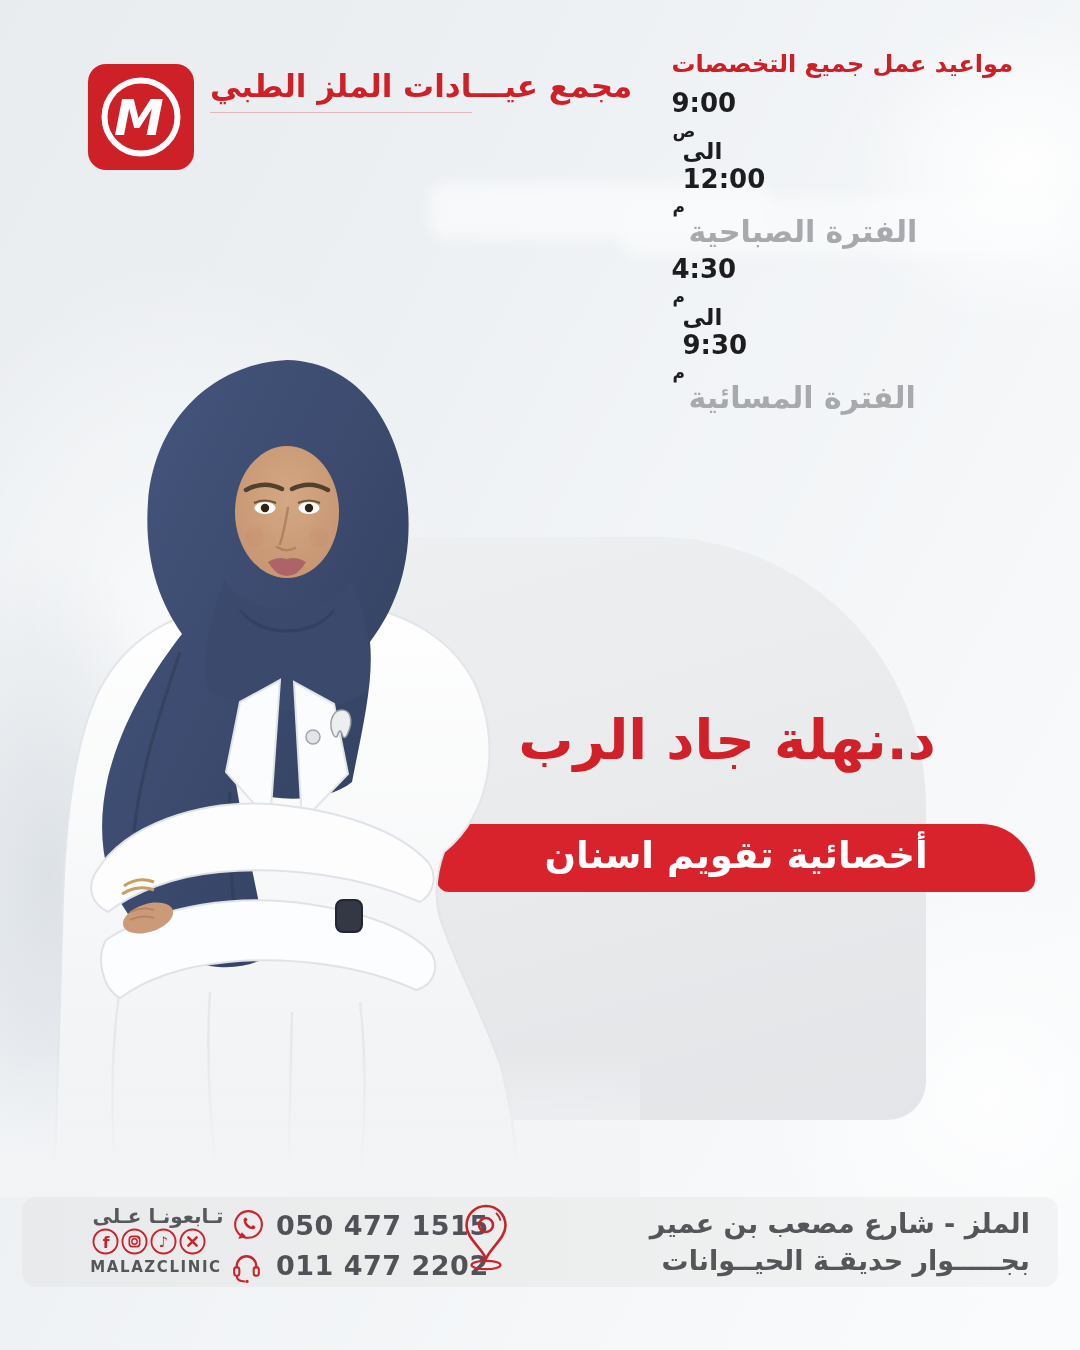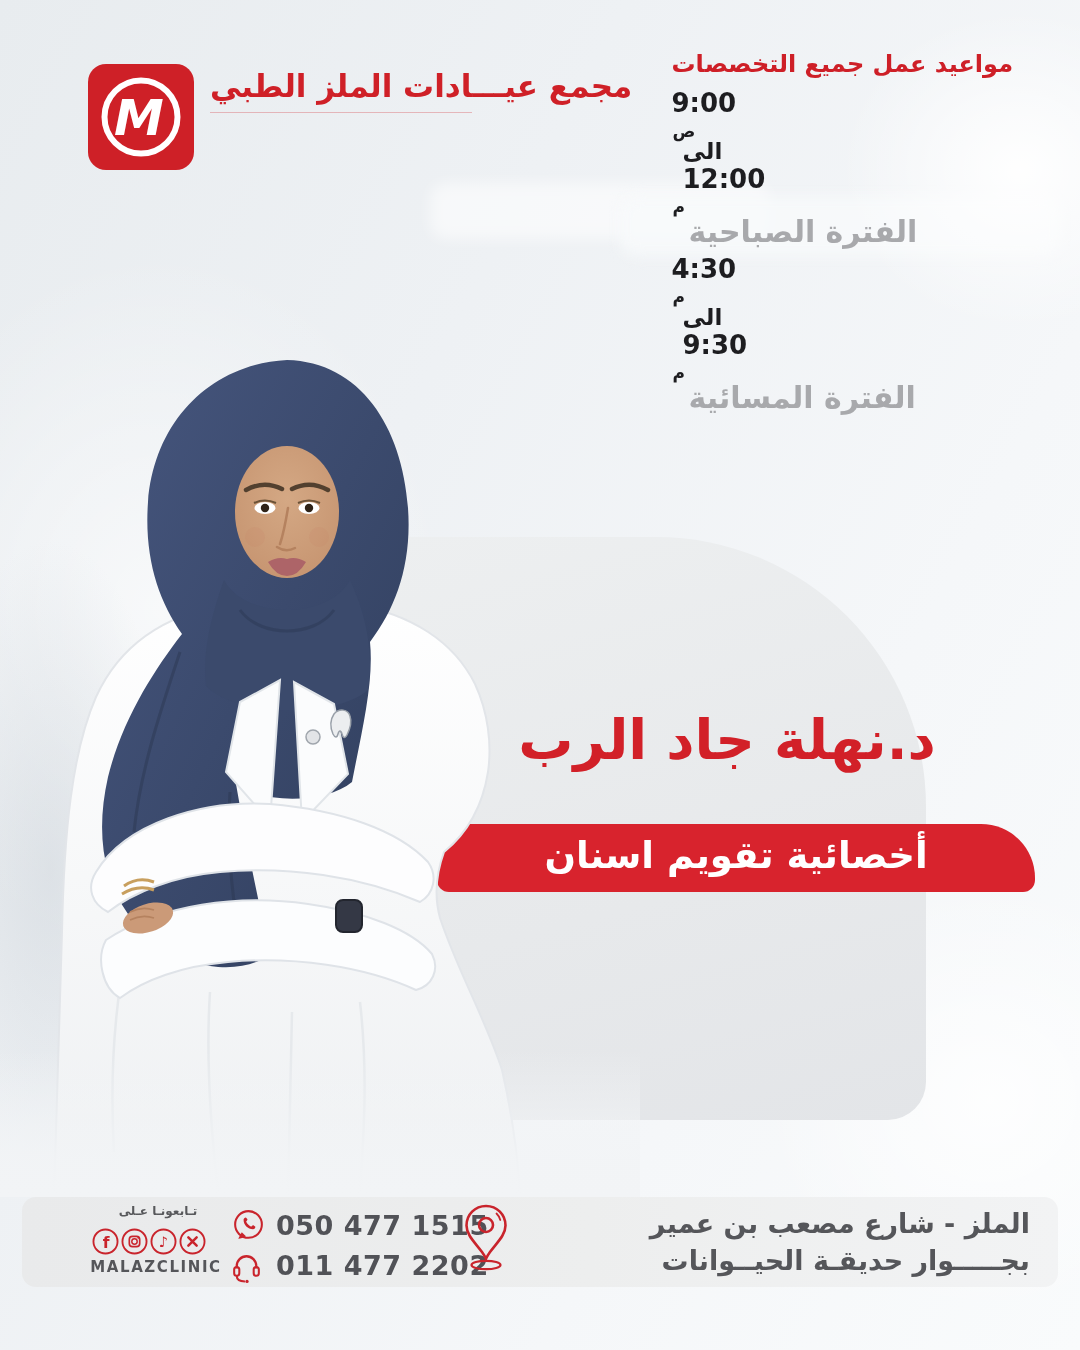--- a/index.html
+++ b/index.html
@@ -45,21 +45,21 @@
   .banner{position:absolute;left:437px;top:812px;width:598px;height:68px;background:#d8232d;
     border-radius:12px 54px 12px 12px;display:flex;align-items:center;justify-content:center;z-index:2;margin-top:12px;}
   .banner-text{font-size:37px;font-weight:bold;color:#ffffff;direction:rtl;padding-bottom:5px;}
   
   .doctor-svg{position:absolute;left:30px;top:352px;width:515px;height:845px;z-index:3;}
   .fade{position:absolute;left:0;top:1050px;width:640px;height:147px;z-index:4;
     background:linear-gradient(180deg,rgba(242,244,246,0),rgba(242,244,246,.9) 75%,#f2f4f6);}
   
   .footer-bar{position:absolute;left:22px;top:1197px;width:1036px;height:90px;border-radius:14px;z-index:5;
     background:linear-gradient(90deg,#e9eaeb,#edeeee 55%,#f2f3f4);}
-  .follow{position:absolute;left:84px;top:1204px;width:148px;text-align:center;font-size:12px;
+  .follow{position:absolute;left:84px;top:1204px;width:148px;text-align:center;font-size:20px;
     font-weight:bold;color:#57585b;direction:rtl;z-index:6;}
   .socials{position:absolute;left:92px;top:1228px;display:flex;gap:2px;z-index:6;}
   .social{width:27px;height:27px;}
   .handle{position:absolute;left:76px;top:1258px;width:160px;text-align:center;font-size:15px;
     font-weight:bold;color:#55565a;letter-spacing:1.6px;z-index:6;}
   .ph-icon1{position:absolute;left:230px;top:1207px;width:37px;height:37px;z-index:6;}
   .ph-icon2{position:absolute;left:228px;top:1247px;width:37px;height:37px;z-index:6;}
   .ph-num{position:absolute;left:276px;font-size:27px;font-weight:bold;color:#515257;
     letter-spacing:.5px;z-index:6;}
   #ph1{top:1210px;} #ph2{top:1250px;}

